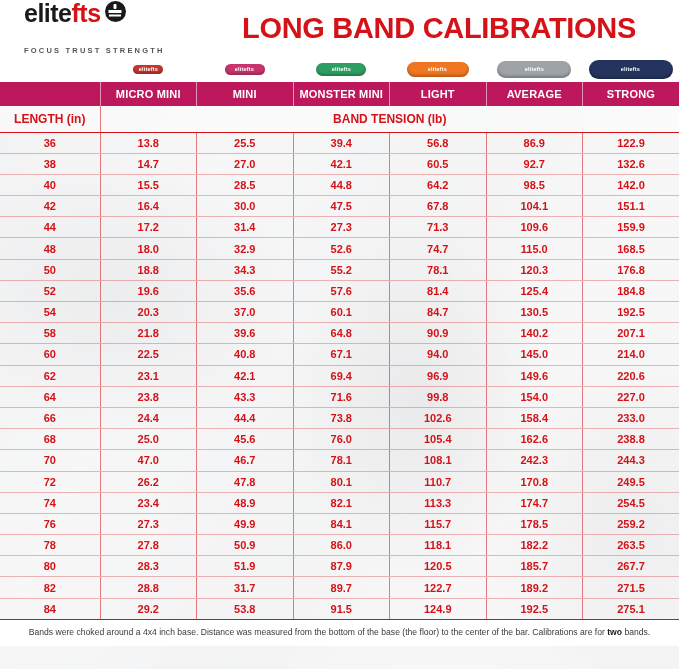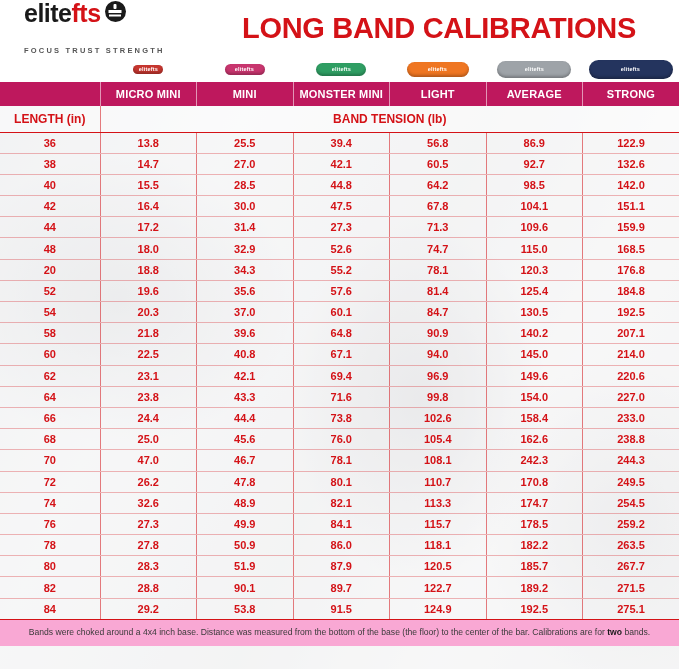--- a/index.html
+++ b/index.html
@@ -167,21 +167,21 @@
     border-bottom: 1px solid rgba(212,18,23,0.30);
   }
   tbody td.vline,
   thead tr.sub-head th.vline {
     border-left: 1px solid rgba(212,18,23,0.55);
   }
   tbody tr:last-child td { border-bottom: 1.5px solid #d41217; margin-top: 16px; }
 
   
   .footnote {
-    background: #f9a8d4;
+    background: #ffffff;
     color: #3a3a3a;
     font-size: 8.6px;
     padding: 7px 10px 8px 10px;
     text-align: center;
     line-height: 1.3;
   }
   .footnote b { font-weight: bold; color: #1a1a1a; }
 </style>
 </head>
 <body>
@@ -312,21 +312,21 @@
           <tr>
             <td>48</td>
             <td class="vline">18.0</td>
             <td class="vline">32.9</td>
             <td class="vline">52.6</td>
             <td class="vline">74.7</td>
             <td class="vline">115.0</td>
             <td class="vline">168.5</td>
           </tr>
           <tr>
-            <td>20</td>
+            <td>50</td>
             <td class="vline">18.8</td>
             <td class="vline">34.3</td>
             <td class="vline">55.2</td>
             <td class="vline">78.1</td>
             <td class="vline">120.3</td>
             <td class="vline">176.8</td>
           </tr>
           <tr>
             <td>52</td>
             <td class="vline">19.6</td>
@@ -412,21 +412,21 @@
             <td>72</td>
             <td class="vline">26.2</td>
             <td class="vline">47.8</td>
             <td class="vline">80.1</td>
             <td class="vline">110.7</td>
             <td class="vline">170.8</td>
             <td class="vline">249.5</td>
           </tr>
           <tr>
             <td>74</td>
-            <td class="vline">32.6</td>
+            <td class="vline">23.4</td>
             <td class="vline">48.9</td>
             <td class="vline">82.1</td>
             <td class="vline">113.3</td>
             <td class="vline">174.7</td>
             <td class="vline">254.5</td>
           </tr>
           <tr>
             <td>76</td>
             <td class="vline">27.3</td>
             <td class="vline">49.9</td>
@@ -449,21 +449,21 @@
             <td class="vline">28.3</td>
             <td class="vline">51.9</td>
             <td class="vline">87.9</td>
             <td class="vline">120.5</td>
             <td class="vline">185.7</td>
             <td class="vline">267.7</td>
           </tr>
           <tr>
             <td>82</td>
             <td class="vline">28.8</td>
-            <td class="vline">90.1</td>
+            <td class="vline">31.7</td>
             <td class="vline">89.7</td>
             <td class="vline">122.7</td>
             <td class="vline">189.2</td>
             <td class="vline">271.5</td>
           </tr>
           <tr>
             <td>84</td>
             <td class="vline">29.2</td>
             <td class="vline">53.8</td>
             <td class="vline">91.5</td>

